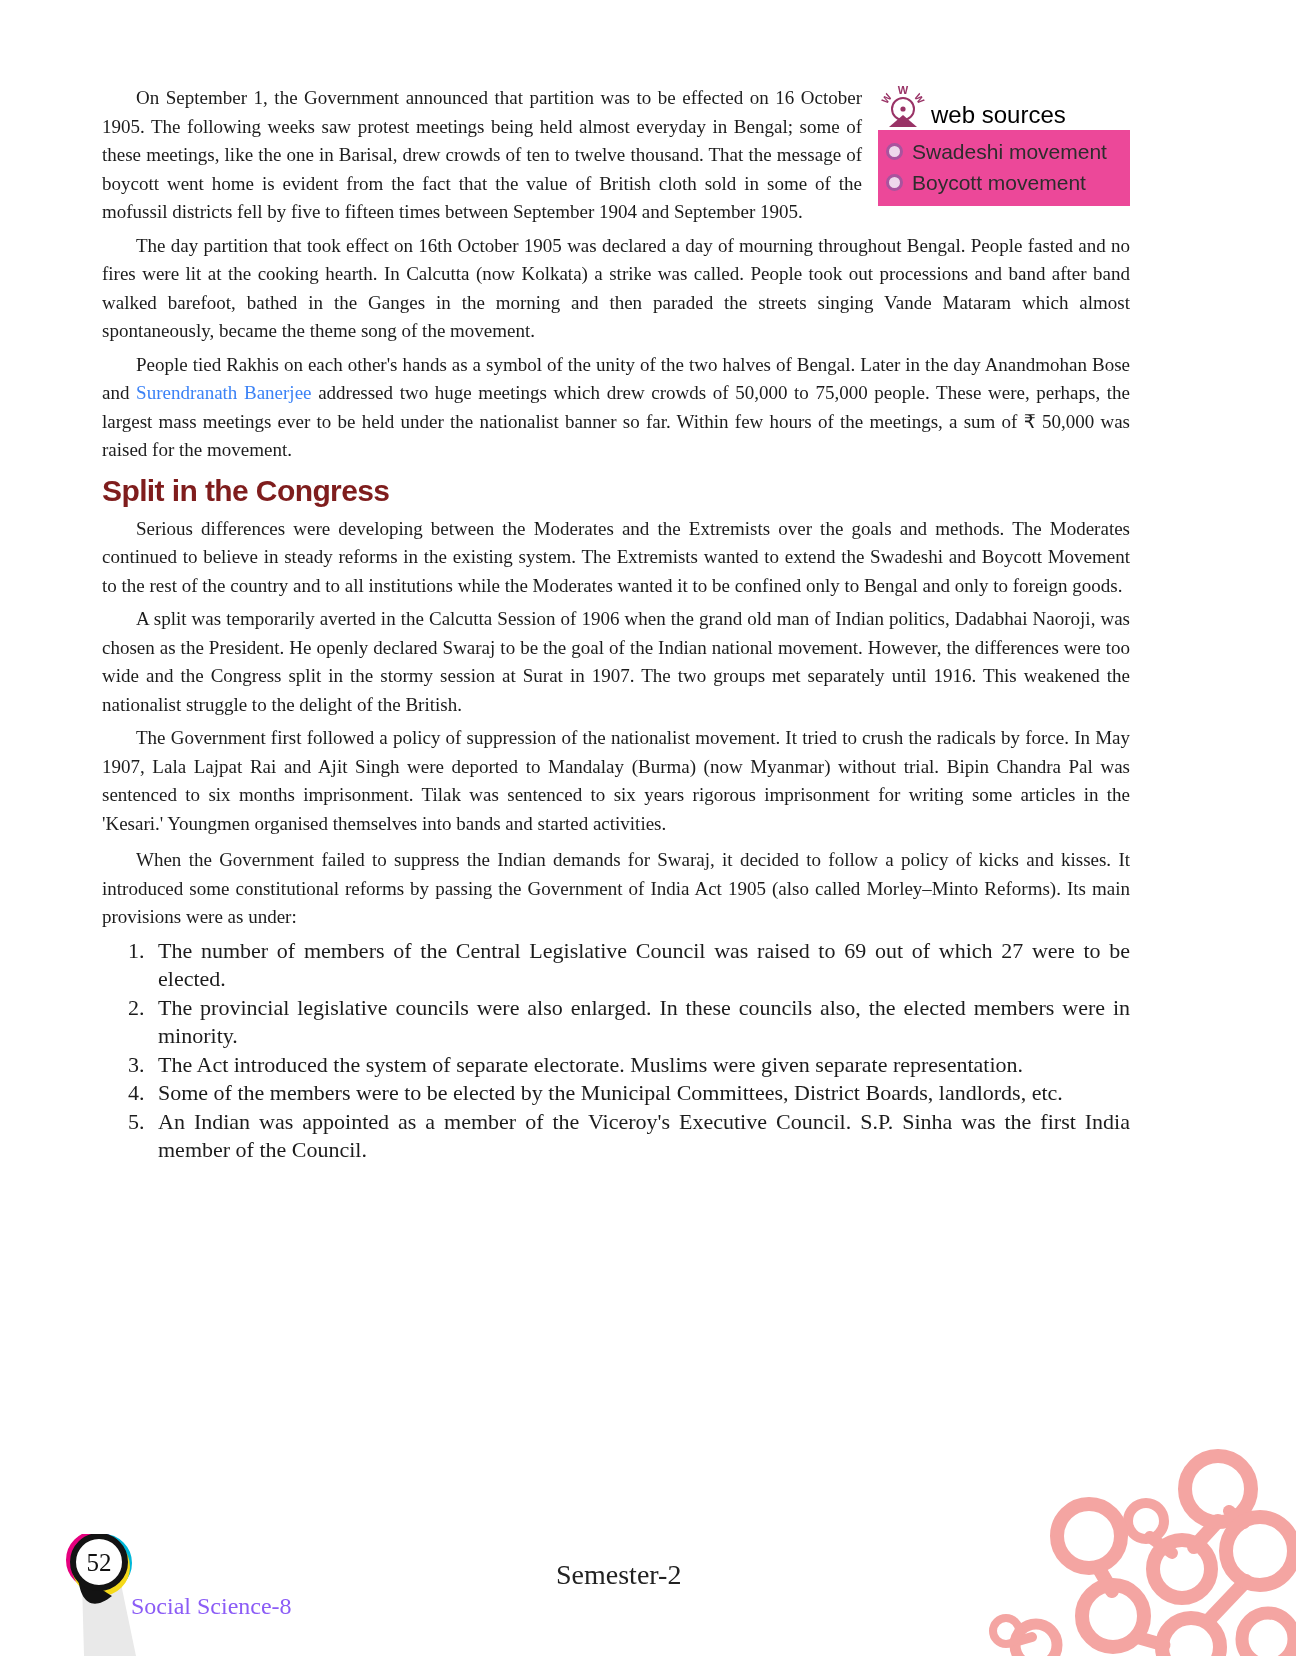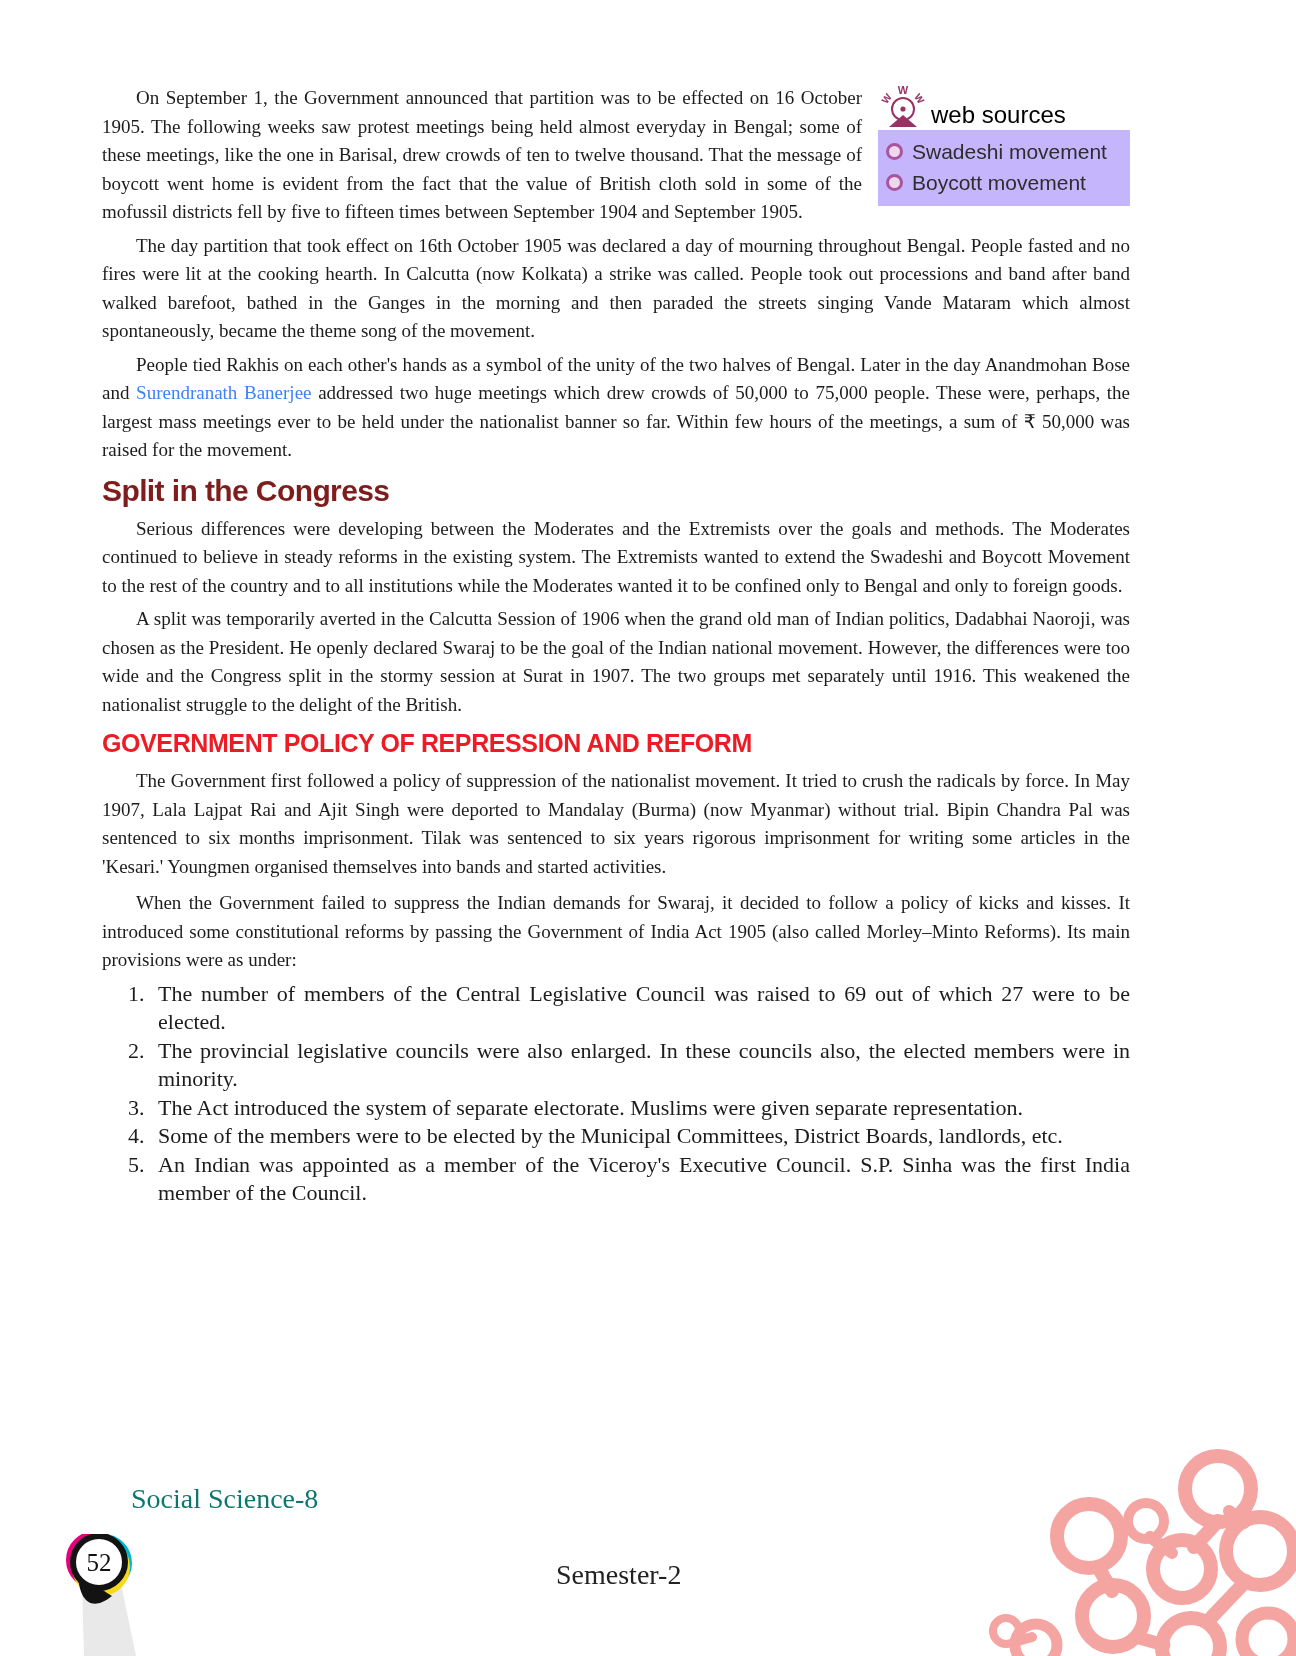--- a/index.html
+++ b/index.html
@@ -9,32 +9,32 @@
   .content p{margin:0 0 5px 0;font-size:19px;line-height:28.5px;text-align:justify;text-indent:34px;}
   .sec1{font-family:"Liberation Sans",sans-serif;font-weight:700;color:#7f1d1d;
         font-size:30px;letter-spacing:-0.6px;margin:9px 0 7px 0;}
   .sec2{font-family:"Liberation Sans",sans-serif;font-weight:700;color:#ed1c24;
         font-size:25px;letter-spacing:-0.4px;margin:10px 0 9px 0;}
   .pink{color:#3b82f6;}
   
   .websources{float:right;width:252px;margin:0 0 8px 16px;}
   .ws-head{display:flex;align-items:flex-end;gap:3px;margin:0 0 0 0;}
   .ws-label{font-family:"Liberation Sans",sans-serif;color:#000000;font-size:24px;line-height:26px;padding-bottom:2px;}
-  .ws-box{background:#c4b5fd;padding:6px 10px 8px 8px;}
+  .ws-box{background:#ec4899;padding:6px 10px 8px 8px;}
   .ws-item{display:flex;align-items:center;gap:9px;font-family:"Liberation Sans",sans-serif;
            font-size:21px;color:#2d2d2d;line-height:31px;}
   .ws-bullet{width:11px;height:11px;border:3px solid #a8549e;border-radius:50%;
              background:#eed8ec;flex:none;}
   
   .olist{margin-top:2px;}
   .oli{display:flex;font-size:22px;line-height:28.5px;}
   .oli .num{flex:none;width:30px;margin-left:26px;}
   .oli .litext{flex:1;text-align:justify;}
   
-  .footer-book{position:absolute;left:131px;top:1483px;font-size:28px;color:#0f766e;}
+  .footer-book{position:absolute;left:131px;top:1593px;font-size:24px;color:#8b5cf6;}
   .footer-sem{position:absolute;left:556px;top:1559px;font-size:28px;color:#222;}
   .badge-svg{position:absolute;left:56px;top:1534px;}
   .corner-svg{position:absolute;right:0;bottom:0;}
 </style>
 </head>
 <body>
 
 <div class="page">
   <div class="content">
 
@@ -65,21 +65,20 @@
     </div>
 
     <p>On September 1, the Government announced that partition was to be effected on 16 October 1905. The following weeks saw protest meetings being held almost everyday in Bengal; some of these meetings, like the one in Barisal, drew crowds of ten to twelve thousand. That the message of boycott went home is evident from the fact that the value of British cloth sold in some of the mofussil districts fell by five to fifteen times between September 1904 and September 1905.</p>
     <p>The day partition that took effect on 16th October 1905 was declared a day of mourning throughout Bengal. People fasted and no fires were lit at the cooking hearth. In Calcutta (now Kolkata) a strike was called. People took out processions and band after band walked barefoot, bathed in the Ganges in the morning and then paraded the streets singing Vande Mataram which almost spontaneously, became the theme song of the movement.</p>
     <p><span>People tied Rakhis on each other's hands as a symbol of the unity of the two halves of Bengal. Later in the day Anandmohan Bose and </span><span class="pink">Surendranath Banerjee</span><span> addressed two huge meetings which drew crowds of 50,000 to 75,000 people. These were, perhaps, the largest mass meetings ever to be held under the nationalist banner so far. Within few hours of the meetings, a sum of ₹ 50,000 was raised for the movement.</span></p>
 
     <h2 class="sec1">Split in the Congress</h2>
     <p>Serious differences were developing between the Moderates and the Extremists over the goals and methods. The Moderates continued to believe in steady reforms in the existing system. The Extremists wanted to extend the Swadeshi and Boycott Movement to the rest of the country and to all institutions while the Moderates wanted it to be confined only to Bengal and only to foreign goods.</p>
     <p>A split was temporarily averted in the Calcutta Session of 1906 when the grand old man of Indian politics, Dadabhai Naoroji, was chosen as the President. He openly declared Swaraj to be the goal of the Indian national movement. However, the differences were too wide and the Congress split in the stormy session at Surat in 1907. The two groups met separately until 1916. This weakened the nationalist struggle to the delight of the British.</p>
 
-    <h3 class="sec2">GOVERNMENT POLICY OF REPRESSION AND REFORM</h3>
     <p style="margin-bottom:8px">The Government first followed a policy of suppression of the nationalist movement. It tried to crush the radicals by force. In May 1907, Lala Lajpat Rai and Ajit Singh were deported to Mandalay (Burma) (now Myanmar) without trial. Bipin Chandra Pal was sentenced to six months imprisonment. Tilak was sentenced to six years rigorous imprisonment for writing some articles in the 'Kesari.' Youngmen organised themselves into bands and started activities.</p>
     <p>When the Government failed to suppress the Indian demands for Swaraj, it decided to follow a policy of kicks and kisses. It introduced some constitutional reforms by passing the Government of India Act 1905 (also called Morley–Minto Reforms). Its main provisions were as under:</p>
 
     <div class="olist">
       <div class="oli">
         <span class="num">1.</span>
         <span class="litext">The number of members of the Central Legislative Council was raised to 69 out of which 27 were to be elected.</span>
       </div>
       <div class="oli">
         <span class="num">2.</span>

